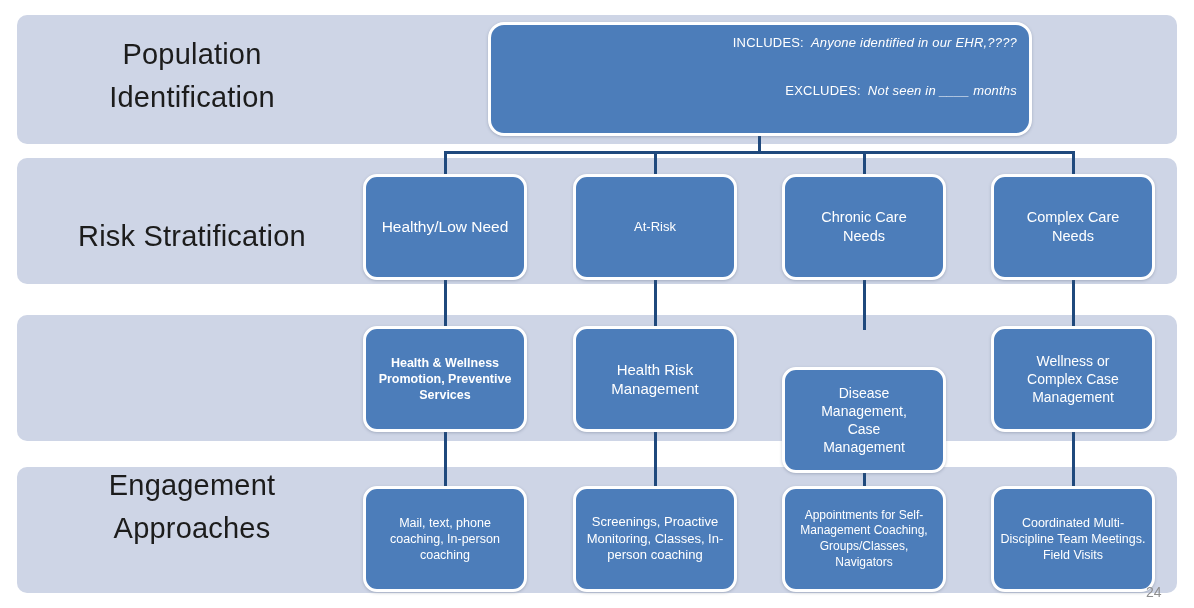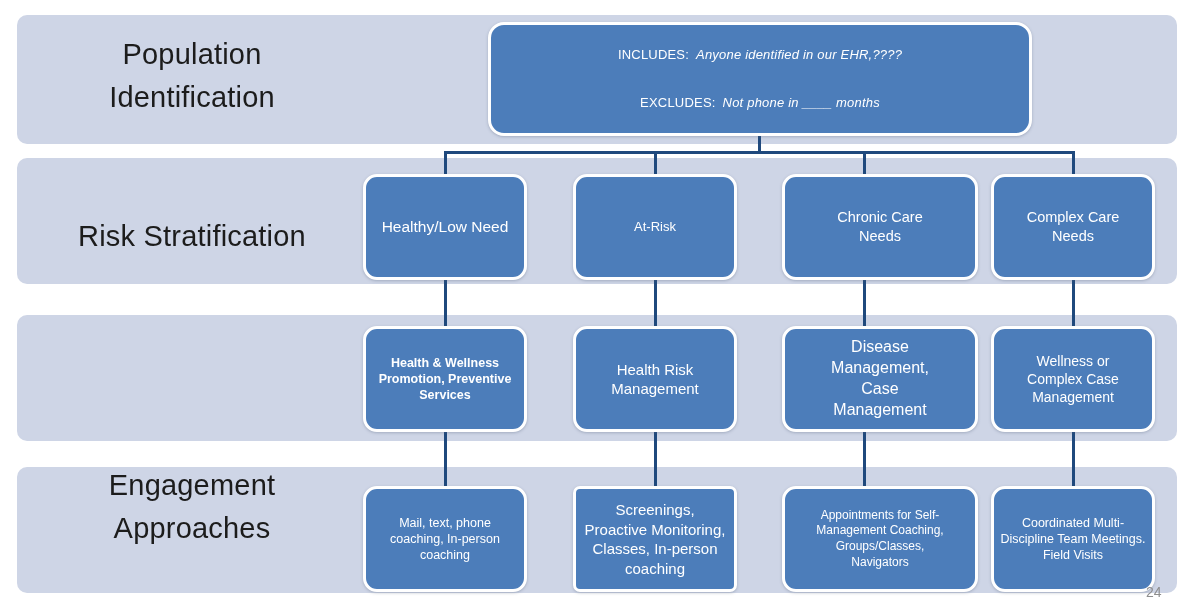--- a/index.html
+++ b/index.html
@@ -28,42 +28,42 @@
   .node{
     position:absolute;z-index:3;box-sizing:border-box;
     background:#4C7DBA;border:3px solid #FFFFFF;border-radius:14px;
     color:#FFFFFF;display:flex;align-items:center;justify-content:center;
     text-align:center;box-shadow:0 1px 3px rgba(80,95,120,.35);
     line-height:1.3;
   }
   .node span{display:inline-block;}
   .topnode{
     left:488px;top:22px;width:544px;height:114px;
-    display:block;text-align:center;padding:21px 12px;border-radius:16px;
+    display:block;text-align:right;padding:9px 12px;border-radius:16px;
   }
   .tline{font-size:13px;line-height:17px;letter-spacing:.2px;}
   .tline .it{font-style:italic;margin-left:7px;}
   .exc{margin-top:31px;}
   .r2{top:174px;height:106px;}
   .r3{top:326px;height:106px;}
   .r4{top:486px;height:106px;}
   .c1{left:363px;width:164px;}
   .c2{left:573px;width:164px;}
-  .c3{left:782px;width:196px;}
+  .c3{left:782px;width:164px;}
   .c4{left:991px;width:164px;}
   .n-r2c1{font-size:15.5px;}
   .n-r2c2{font-size:13px;}
   .n-r2c3,.n-r2c4{font-size:14.5px;}
   .n-r2c3 span,.n-r2c4 span{max-width:110px;}
   .n-r3c1{font-size:12.5px;font-weight:bold;}  .n-r3c1 span{max-width:135px;}
   .n-r3c2{font-size:15px;}    .n-r3c2 span{max-width:105px;}
-  .n-r3c3{font-size:16px;}    .n-r3c3 span{max-width:112px;}
+  .n-r3c3{font-size:14px;margin-top:41px;}    .n-r3c3 span{max-width:112px;}
   .n-r3c4{font-size:14px;}    .n-r3c4 span{max-width:108px;}
   .n-r4c1{font-size:12.5px;}  .n-r4c1 span{max-width:132px;}
-  .n-r4c2{font-size:15px;border-radius:7px;}  .n-r4c2 span{max-width:142px;}
+  .n-r4c2{font-size:13px;}  .n-r4c2 span{max-width:142px;}
   .n-r4c3{font-size:12px;}    .n-r4c3 span{max-width:128px;}
   .n-r4c4{font-size:12.5px;}  .n-r4c4 span{max-width:146px;}
   .pagenum{position:absolute;left:1146px;top:584px;font-size:14px;color:#8E8E8E;z-index:4;}
 </style>
 </head>
 <body>
 
 <div class="canvas">
 
   <div class="band b1"></div>
@@ -88,21 +88,21 @@
   <div class="conn" style="left:444px;top:430px;width:3px;height:58px;"></div>
   <div class="conn" style="left:654px;top:430px;width:3px;height:58px;"></div>
   <div class="conn" style="left:863px;top:430px;width:3px;height:58px;"></div>
   <div class="conn" style="left:1072px;top:430px;width:3px;height:58px;"></div>
 
   <div class="node topnode">
     <div class="tline">
       <span>INCLUDES:</span><span class="it">Anyone identified in our EHR,????</span>
     </div>
     <div class="tline exc">
-      <span>EXCLUDES:</span><span class="it">Not phone in ____ months</span>
+      <span>EXCLUDES:</span><span class="it">Not seen in ____ months</span>
     </div>
   </div>
 
   <div class="node r2 c1 n-r2c1">
       <span>Healthy/Low Need</span>
     </div>
   <div class="node r2 c2 n-r2c2">
       <span>At-Risk</span>
     </div>
   <div class="node r2 c3 n-r2c3">

